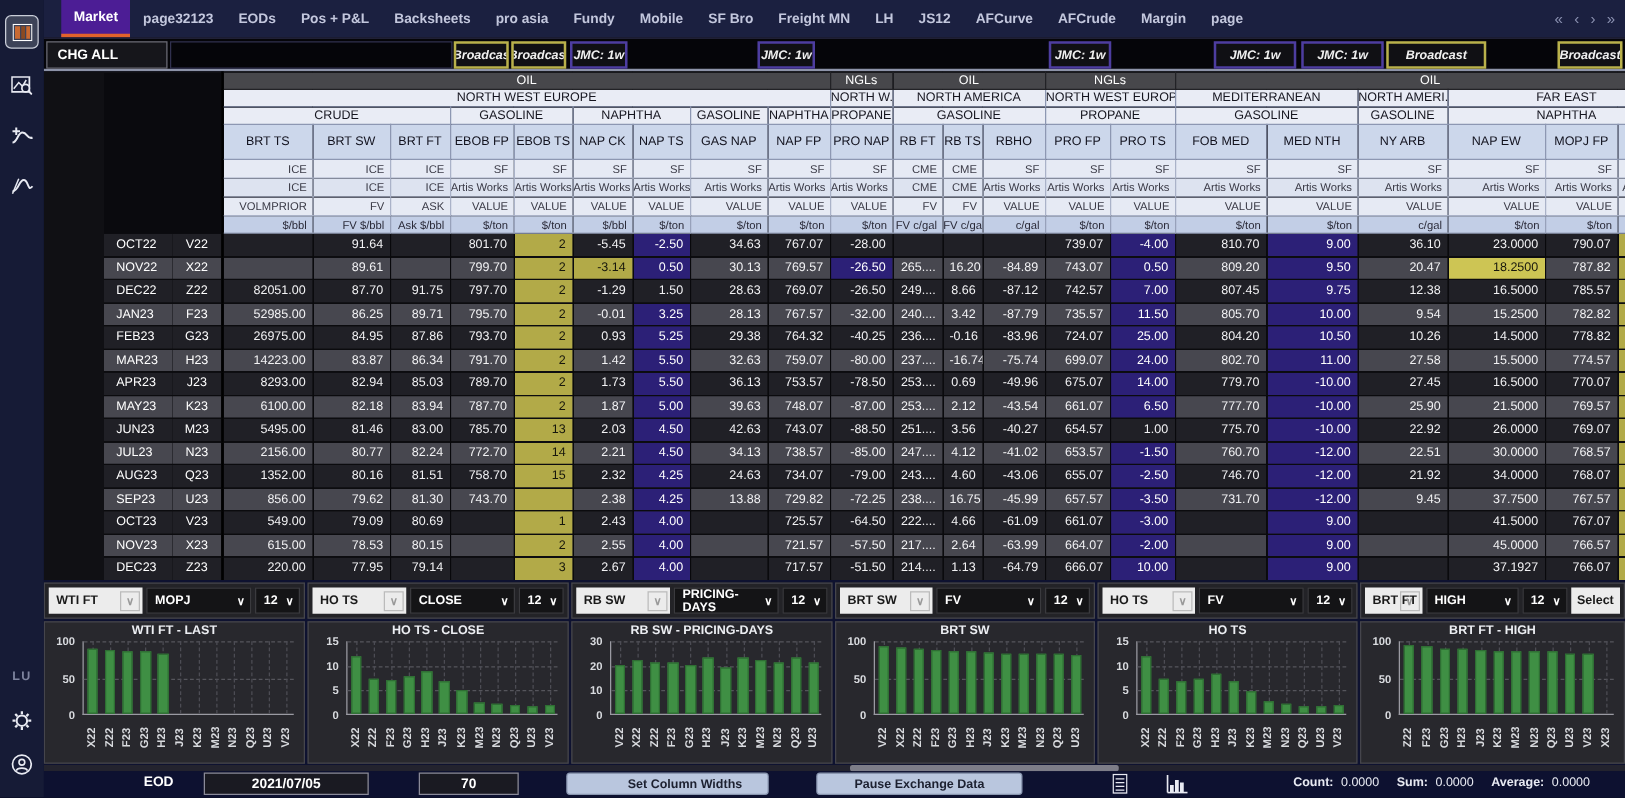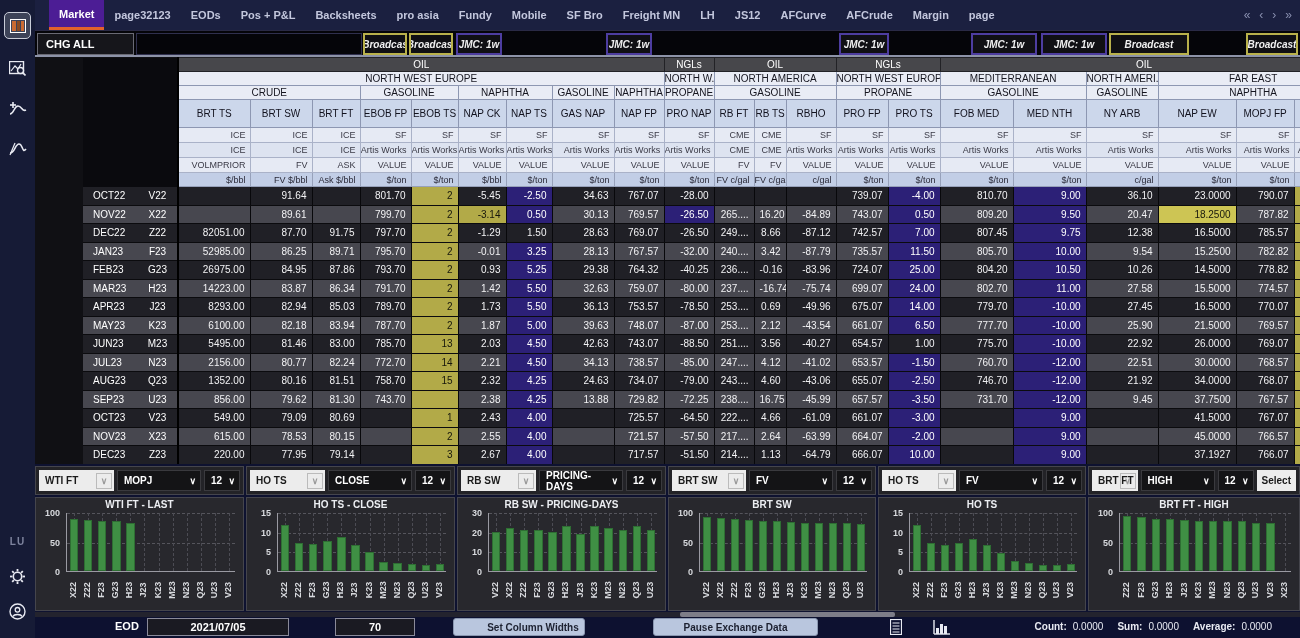--- a/index.html
+++ b/index.html
@@ -1076,23 +1076,23 @@
         </div>
       </div>
     </div>
 
   <div id="hscroll">
     <div class="thumb"></div>
   </div>
 
   <div id="bottombar">
     <div class="bb-lab" style="left:80px">EOD</div>
-    <div class="bb-box" style="left:112px;width:142px;">2021/07/05</div>
+    <div class="bb-box" style="left:128px;width:132px;">2021/07/05</div>
     <div class="bb-box" style="left:300px;width:80px;">70</div>
-    <div class="bb-btn" style="left:418px;width:132px;padding-left:28px;">Set Column Widths</div>
+    <div class="bb-btn" style="left:418px;width:162px;padding-left:28px;">Set Column Widths</div>
     <div class="bb-btn" style="left:618px;width:165px;">Pause Exchange Data</div>
     <div class="bb-icon" style="left:855px">
       <svg width="12" height="16" viewBox="0 0 12 16">
           <rect x="0.5" y="0.5" width="11" height="15" fill="none" stroke="#e8eaf2" stroke-width="1.2"></rect>
           <g stroke="#e8eaf2" stroke-width="1">
             <line x1="2.5" y1="4" x2="9.5" y2="4"></line>
             <line x1="2.5" y1="7" x2="9.5" y2="7"></line>
             <line x1="2.5" y1="10" x2="9.5" y2="10"></line>
             <line x1="2.5" y1="13" x2="9.5" y2="13"></line>
           </g>

